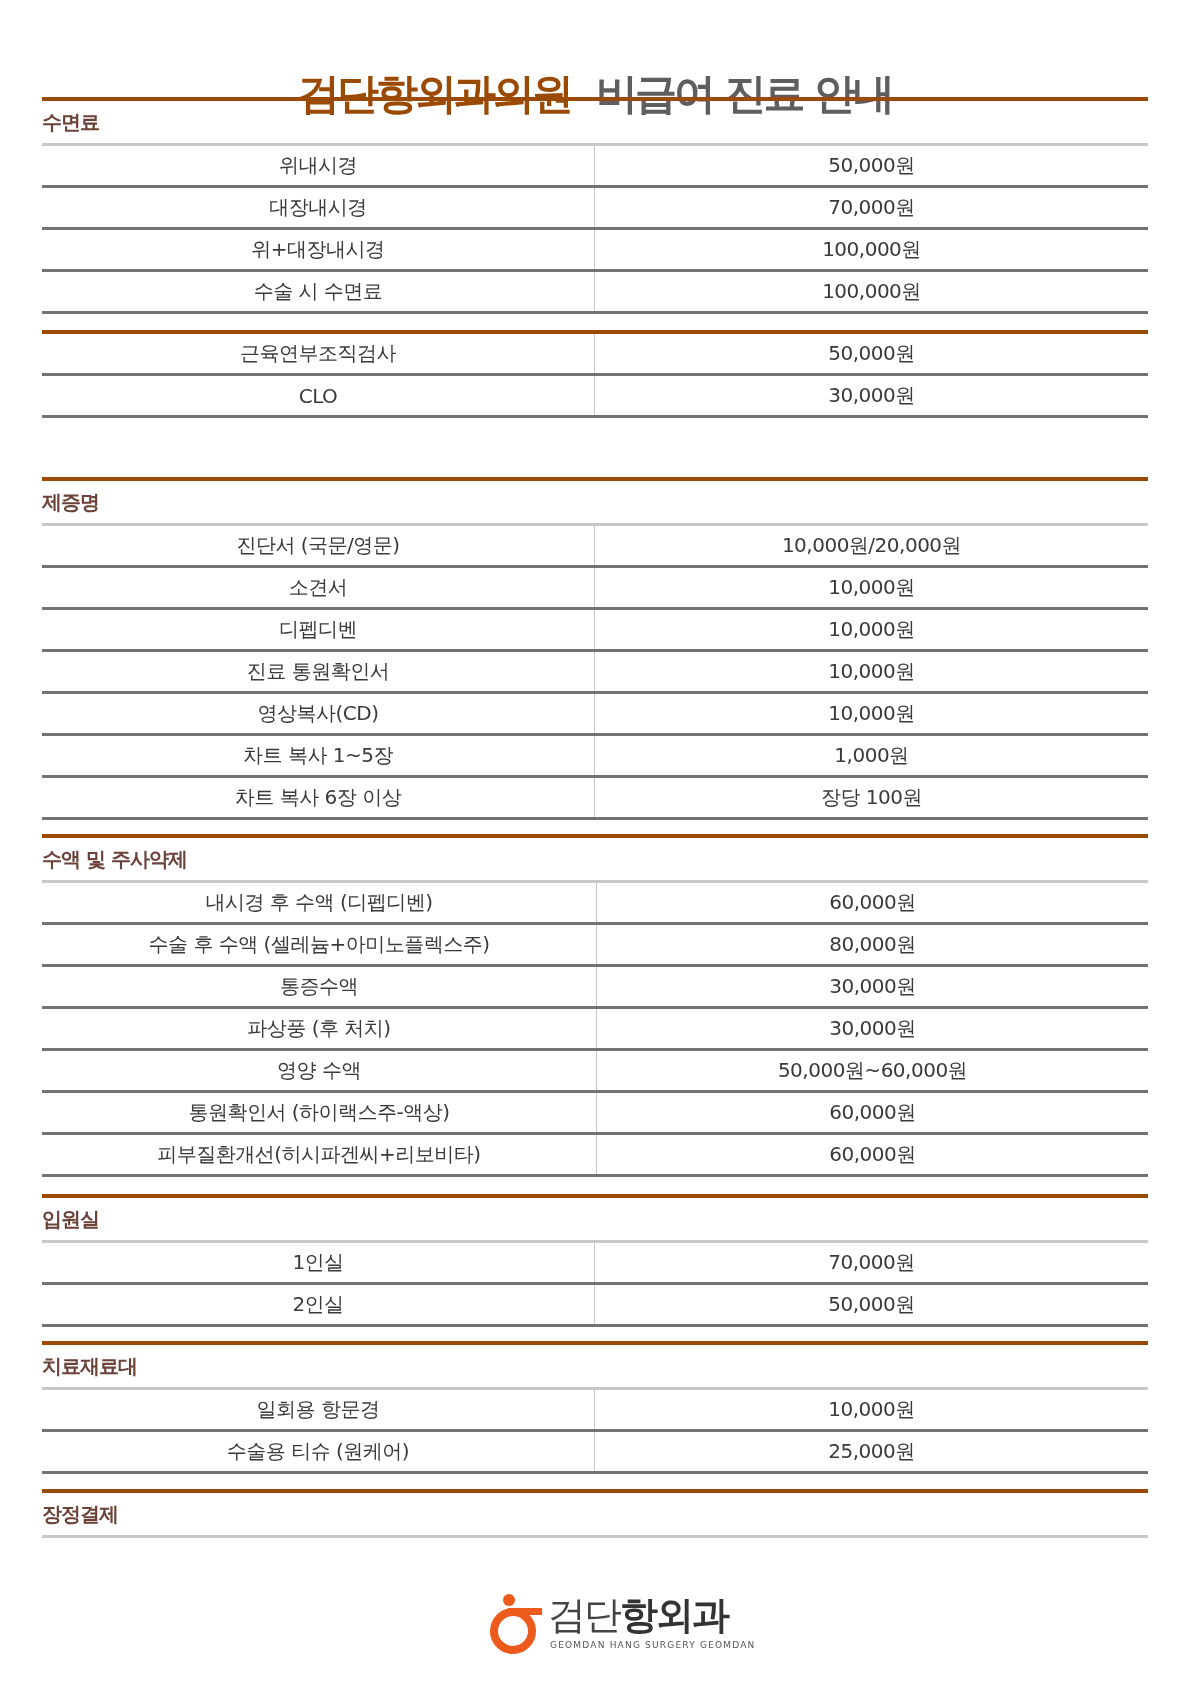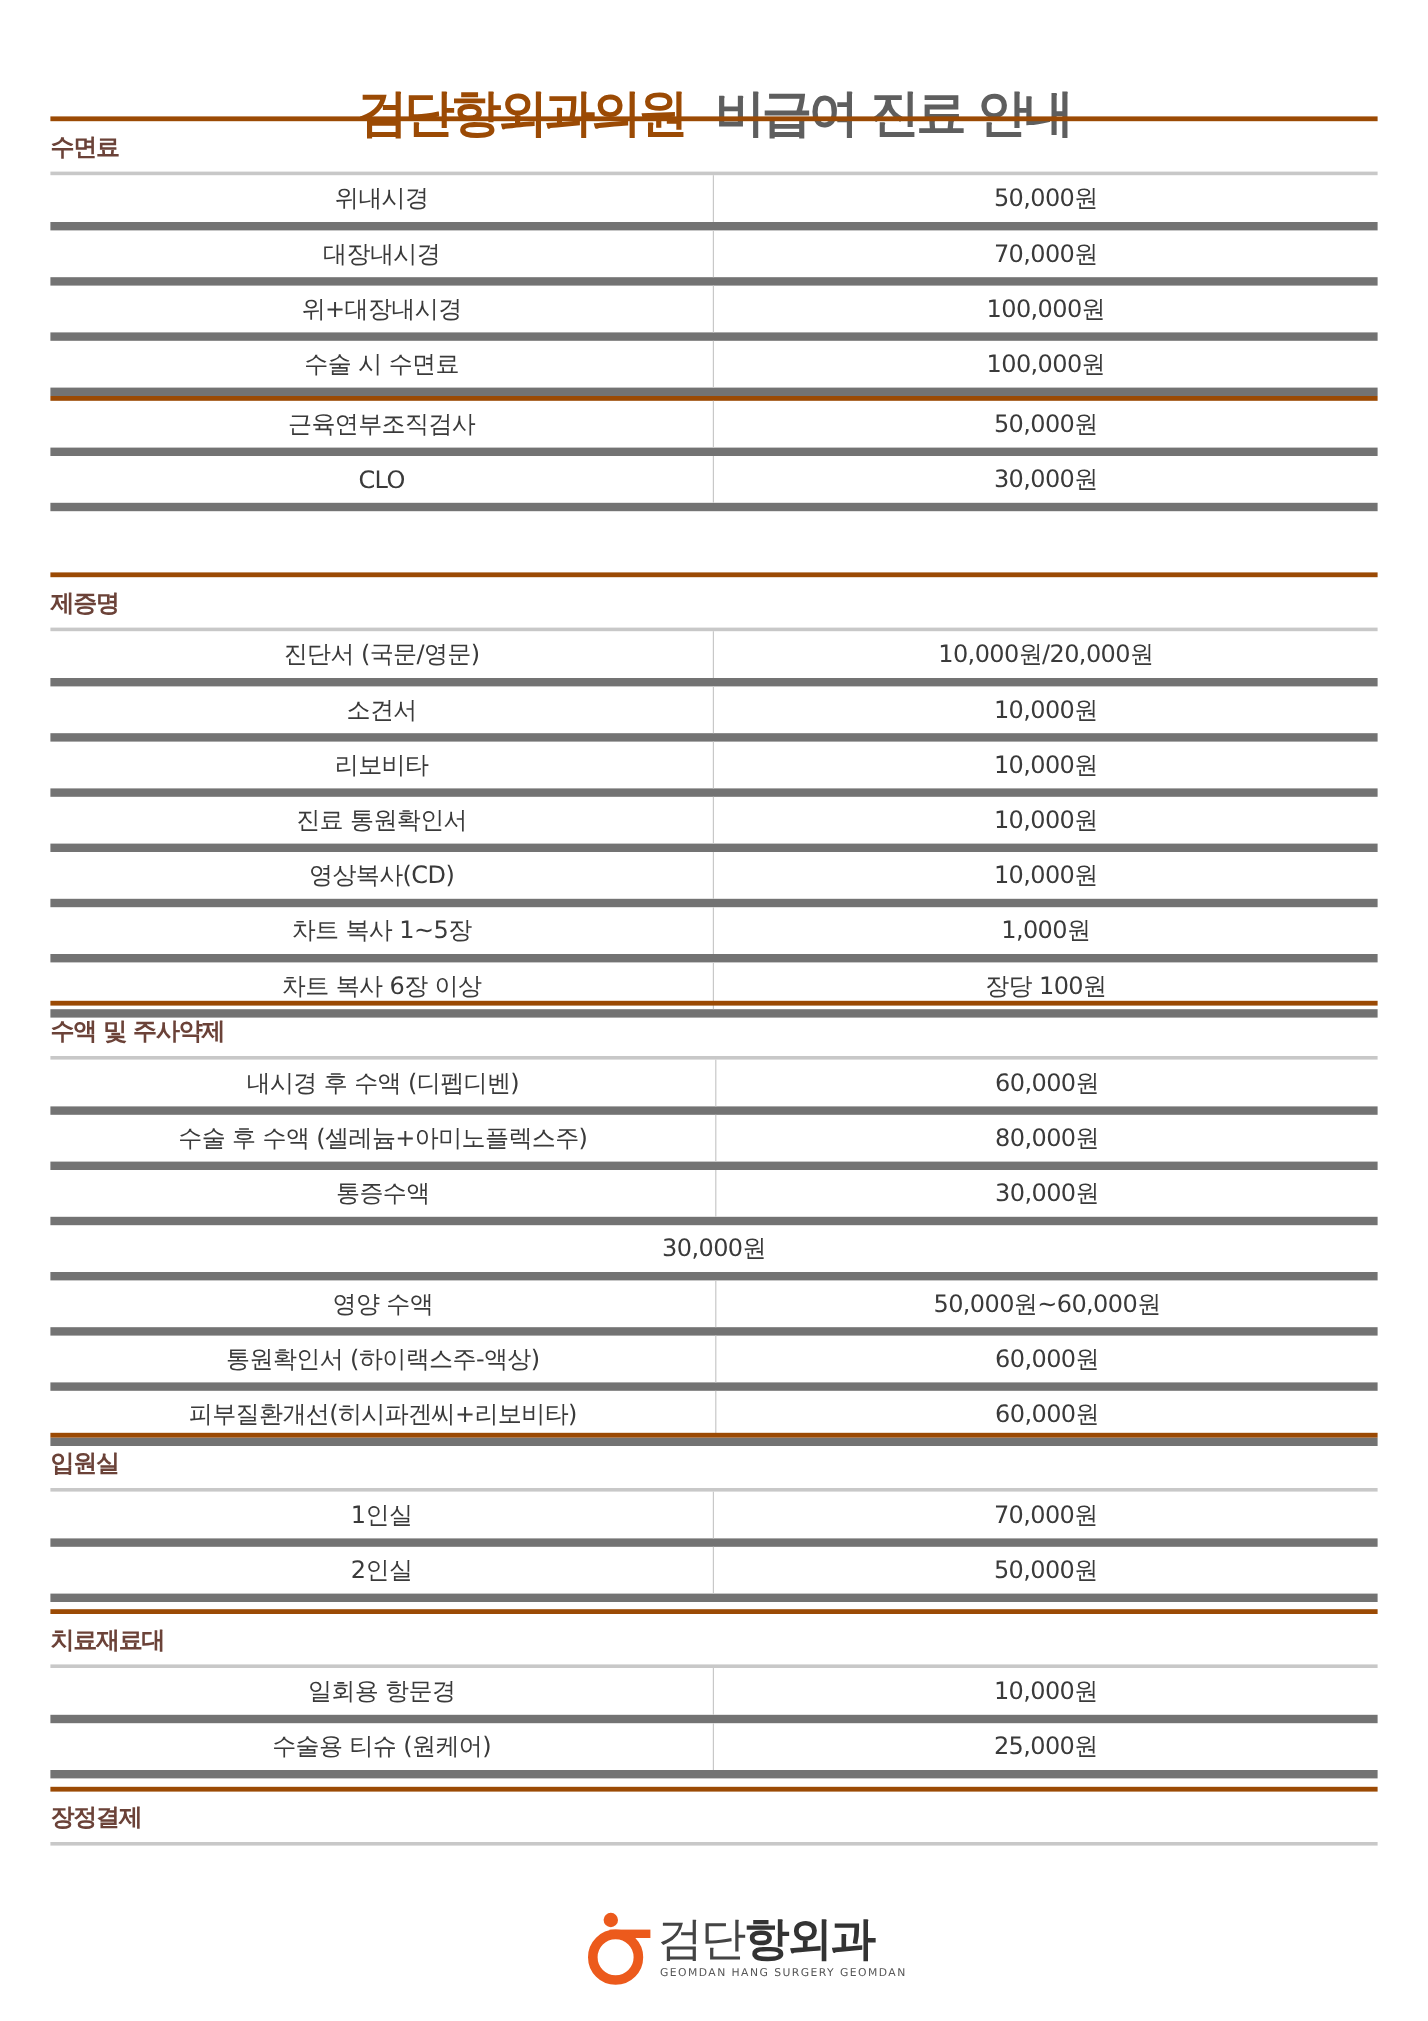--- a/index.html
+++ b/index.html
@@ -6,21 +6,21 @@
   body { width: 1190px; height: 1684px; position: relative; overflow: hidden;
          font-family: "DejaVu Sans", "Liberation Sans", sans-serif; color: #333333; }
   .title { position: absolute; left: 0; top: 38px; width: 1190px; text-align: center;
            font-size: 42px; font-weight: bold; letter-spacing: -3px; line-height: 56px; white-space: nowrap; }
   .title .brand { color: #9b4a04; }
   .title .rest { color: #5e5e5e; margin-left: 25px; }
   .section { position: absolute; left: 42px; width: 1106px; }
   .section .bar { height: 4px; background: #9b4a04; }
   .section .head { height: 42px; line-height: 42px; text-align: left; color: #6b4238;
                    font-weight: bold; font-size: 20px; letter-spacing: -1px; border-bottom: 3px solid #c8c8c8; box-sizing: content-box; }
-  .row { display: flex; height: 39px; border-bottom: 7px solid #737373; }
+  .row { display: flex; height: 39px; border-bottom: 3px solid #737373; }
   .row .cell { display: flex; align-items: center; justify-content: center; font-size: 20px;
                color: #3a3a3a; letter-spacing: -0.5px; white-space: nowrap; }
   .row .name { width: 552px; border-right: 1px solid #c8c8c8; }
   .row .price { flex: 1; }
   .section.wide .row .name { width: 554px; }
   .logo { position: absolute; left: 486px; top: 1588px; width: 240px; height: 70px; }
   .logo .ring { position: absolute; left: 4px; top: 20px; width: 30px; height: 30px;
                 border: 8px solid #ec5a1c; border-radius: 50%; }
   .logo .dot { position: absolute; left: 17px; top: 6px; width: 12px; height: 12px; background: #ec5a1c; border-radius: 50%; }
   .logo .stem { position: absolute; left: 22px; top: 20px; width: 34px; height: 7px; background: #ec5a1c; }
@@ -73,21 +73,21 @@
   <div class="head">제증명</div>
   <div class="row">
       <div class="cell name">진단서 (국문/영문)</div>
       <div class="cell price">10,000원/20,000원</div>
     </div>
   <div class="row">
       <div class="cell name">소견서</div>
       <div class="cell price">10,000원</div>
     </div>
   <div class="row">
-      <div class="cell name">리보비타</div>
+      <div class="cell name">디펩디벤</div>
       <div class="cell price">10,000원</div>
     </div>
   <div class="row">
       <div class="cell name">진료 통원확인서</div>
       <div class="cell price">10,000원</div>
     </div>
   <div class="row">
       <div class="cell name">영상복사(CD)</div>
       <div class="cell price">10,000원</div>
     </div>
@@ -110,20 +110,21 @@
     </div>
   <div class="row">
       <div class="cell name">수술 후 수액 (셀레늄+아미노플렉스주)</div>
       <div class="cell price">80,000원</div>
     </div>
   <div class="row">
       <div class="cell name">통증수액</div>
       <div class="cell price">30,000원</div>
     </div>
   <div class="row">
+      <div class="cell name">파상풍 (후 처치)</div>
       <div class="cell price">30,000원</div>
     </div>
   <div class="row">
       <div class="cell name">영양 수액</div>
       <div class="cell price">50,000원~60,000원</div>
     </div>
   <div class="row">
       <div class="cell name">통원확인서 (하이랙스주-액상)</div>
       <div class="cell price">60,000원</div>
     </div>

